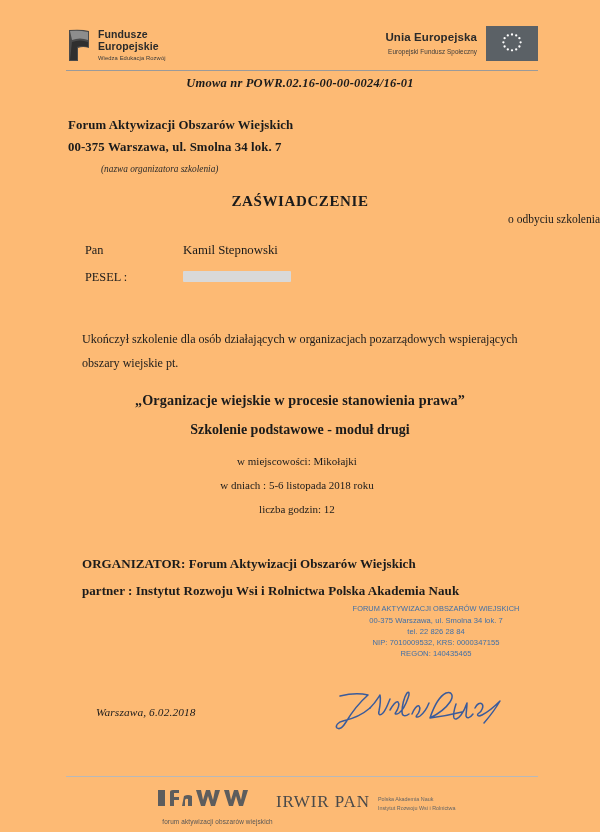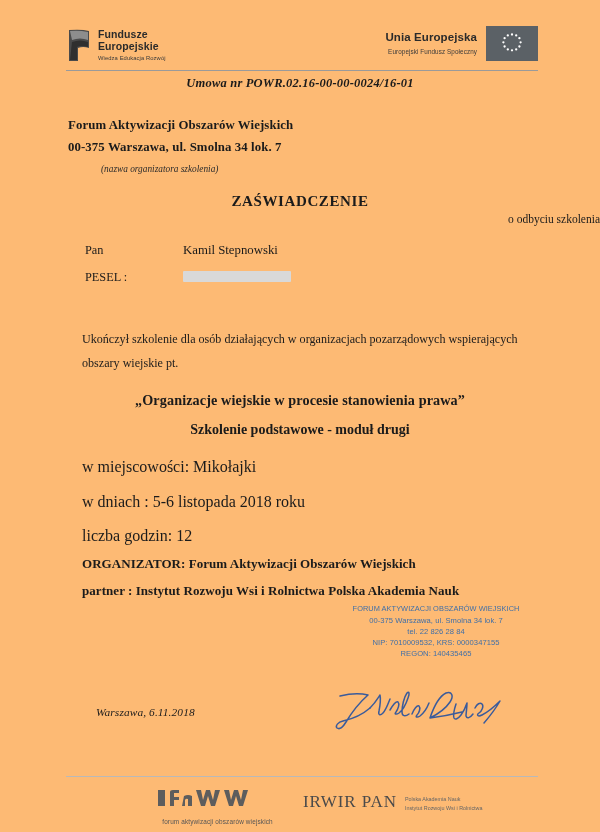--- a/index.html
+++ b/index.html
@@ -223,22 +223,23 @@
   }
 
   
   .details {
     position: absolute;
     top: 450px;
     left: 82px;
     width: 430px;
   }
   .det-line {
-    font-size: 16px;
+    font-size: 11px;
     line-height: 2.16;
+    text-align: center;
   }
 
   
   .org-foot {
     position: absolute;
     top: 550px;
     left: 82px;
     width: 450px;
   }
   .org-foot-line {
@@ -322,21 +323,20 @@
     letter-spacing: .15px;
     white-space: nowrap;
   }
   .irwir-logo {
     position: absolute;
     left: 208px;
     top: 4px;
     display: flex;
     align-items: center;
     gap: 8px;
-    margin-left: 27px;
   }
   .irwir-name {
     font-family: "Liberation Serif", serif;
     font-size: 17px;
     color: #4a4a4a;
     letter-spacing: .9px;
   }
   .irwir-sub {
     font-family: "Liberation Sans", sans-serif;
     font-size: 5.4px;
@@ -436,21 +436,21 @@
   </div>
 
   <div class="stamp">
     <div class="stamp-l1">FORUM AKTYWIZACJI OBSZARÓW WIEJSKICH</div>
     <div class="stamp-l2">00-375 Warszawa, ul. Smolna 34 lok. 7</div>
     <div class="stamp-l3">tel. 22 826 28 84</div>
     <div class="stamp-l4">NIP: 7010009532, KRS: 0000347155</div>
     <div class="stamp-l5">REGON: 140435465</div>
   </div>
 
-  <div class="date-line">Warszawa, 6.11.2018</div>
+  <div class="date-line">Warszawa, 6.02.2018</div>
 
   <div class="signature">
     <svg width="190" height="48" viewBox="0 0 190 48" xmlns="http://www.w3.org/2000/svg">
       <g fill="none" stroke="#3a5b9b" stroke-width="1.5" stroke-linecap="round" stroke-linejoin="round">
         <path d="M10 8 C18 6, 30 5, 38 7 C30 14, 22 24, 16 34 C13 39, 10 42, 7 40 C5 38, 8 34, 13 33 C22 31, 32 27, 40 20"></path>
         <path d="M40 20 C45 15, 48 10, 50 7 C51 12, 50 18, 49 23 C48 27, 50 28, 53 25 C56 22, 58 16, 60 11"></path>
         <path d="M60 22 C63 17, 66 13, 68 14 C70 16, 68 21, 66 24 C64 26, 66 27, 69 25 C73 22, 76 16, 78 10 C80 5, 79 3, 77 5 C74 9, 72 18, 72 24 C72 28, 75 29, 79 26"></path>
         <path d="M82 26 C84 21, 87 17, 89 18 C91 20, 89 25, 87 27 C85 29, 87 30, 90 28 C94 25, 97 20, 99 15"></path>
         <path d="M100 30 C104 18, 110 8, 116 5 C122 3, 124 8, 120 14 C116 20, 108 26, 100 30 C108 29, 120 27, 132 24"></path>
         <path d="M126 16 C124 22, 123 27, 124 30 C125 32, 128 31, 131 27 C134 23, 136 18, 137 15 C137 20, 136 25, 136 28 C137 31, 140 30, 143 26"></path>

